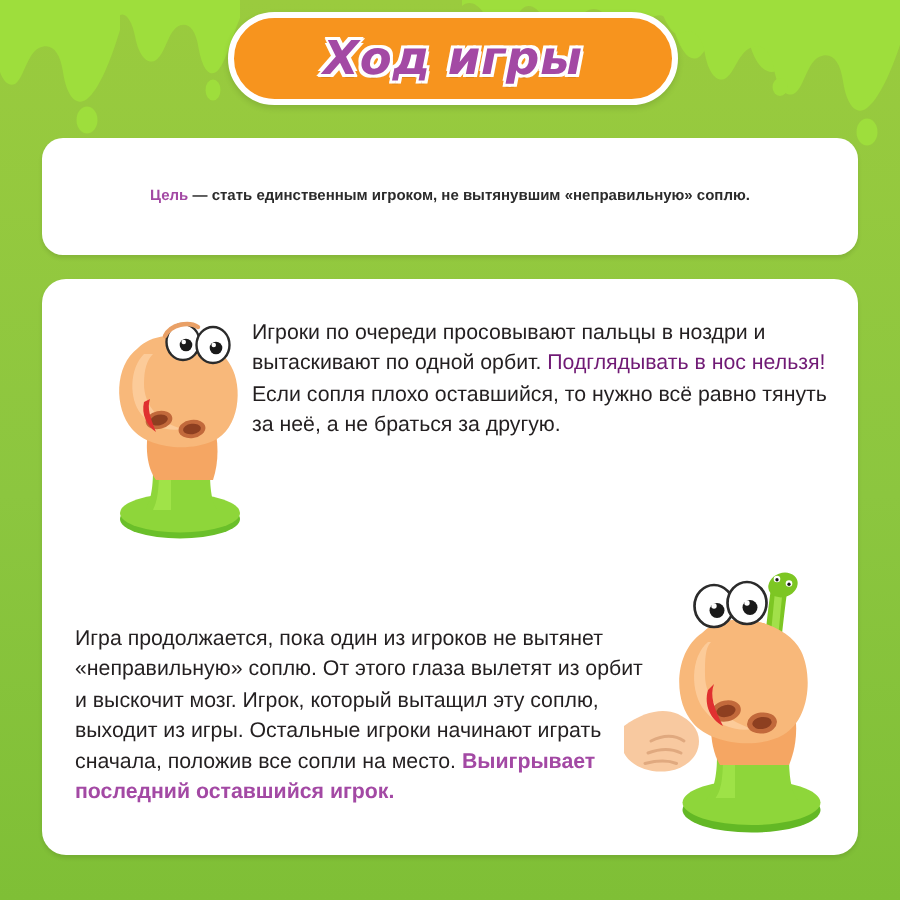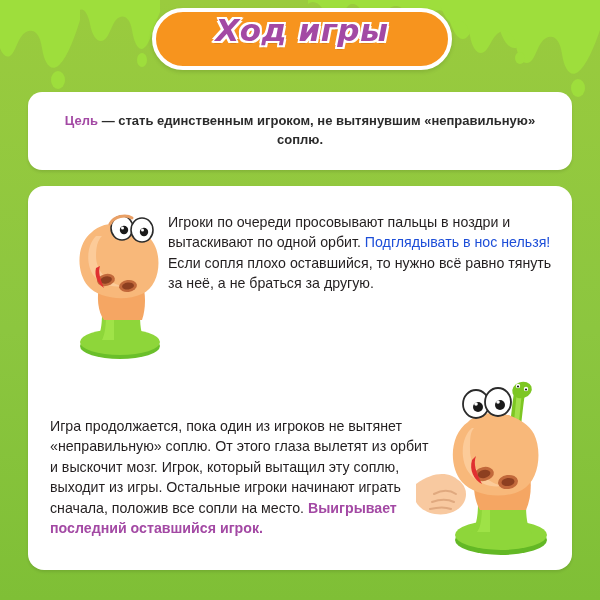--- a/index.html
+++ b/index.html
@@ -36,20 +36,21 @@
     position: absolute;
     left: 152px;
     top: 8px;
     width: 300px;
     height: 62px;
     background: #f7941e;
     border: 4px solid #ffffff;
     border-radius: 31px;
     box-sizing: border-box;
     display: flex;
+    align-items: center;
     justify-content: center;
     box-shadow: 0 2px 4px rgba(0,0,0,0.12);
   }
   .title-text {
     font-family: "DejaVu Sans", sans-serif;
     font-weight: bold;
     font-style: italic;
     font-size: 31px;
     color: #a349a4;
     letter-spacing: 0.5px;
@@ -74,21 +75,21 @@
     background: #ffffff;
     border-radius: 14px;
     box-sizing: border-box;
     display: flex;
     align-items: center;
     justify-content: center;
     box-shadow: 0 2px 3px rgba(0,0,0,0.10);
   }
   .goal-text {
     text-align: center;
-    font-size: 13px;
+    font-size: 10px;
     line-height: 1.45;
     color: #2b2b2b;
     font-weight: bold;
     padding: 0 20px;
   }
   .goal-label {
     color: #a349a4;
     font-weight: bold;
   }
   .goal-dash { color: #2b2b2b; }
@@ -117,21 +118,21 @@
     left: 140px;
     top: 26px;
     width: 388px;
   }
   .para-2 {
     left: 22px;
     top: 182px;
     width: 382px;
     margin-top: 48px;
   }
-  .highlight-orange { color: #1d4ed8; }
+  .highlight-orange { color: #701a75; }
   .highlight-purple { color: #a349a4; font-weight: bold; }
 
   
   .toy1 {
     position: absolute;
     left: 34px;
     top: 16px;
     width: 110px;
     height: 160px;
   }

